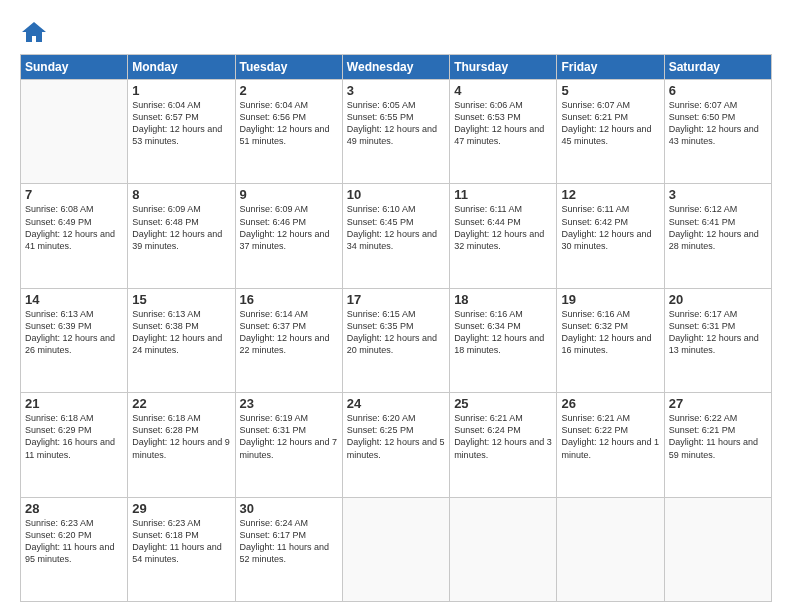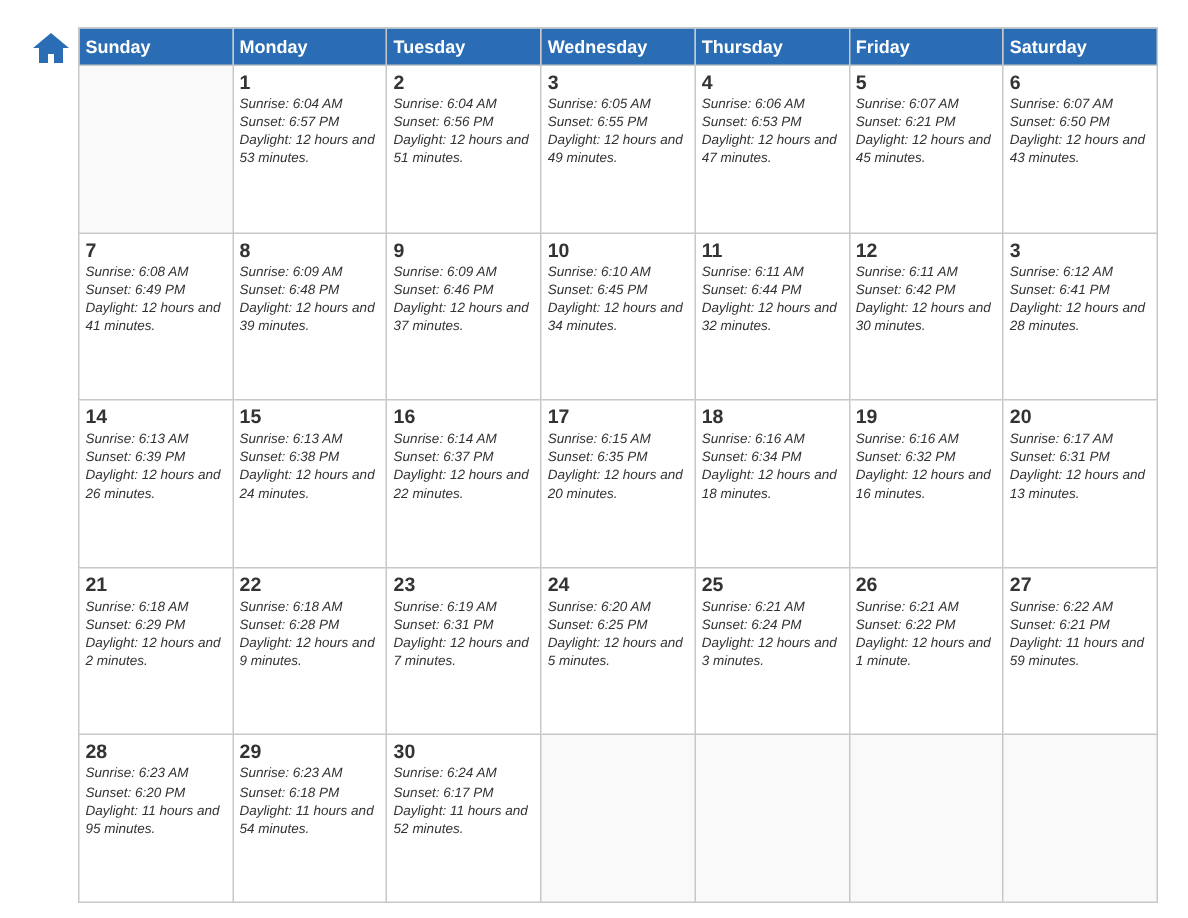--- a/index.html
+++ b/index.html
@@ -8,20 +8,21 @@
       height: 612px;
       font-family: Arial, sans-serif;
       background: #fff;
       overflow: hidden;
     }
     .page {
       width: 792px;
       height: 612px;
       padding: 18px 20px 10px 20px;
       display: flex;
+      flex-direction: column;
     }
     .header {
       display: flex;
       justify-content: space-between;
       align-items: flex-start;
       margin-bottom: 8px;
     }
     .logo {
       display: flex;
       align-items: center;
@@ -84,21 +85,20 @@
     .day-num {
       font-size: 13px;
       font-weight: bold;
       display: block;
       margin-bottom: 1px;
     }
     .day-info {
       font-size: 9px;
       line-height: 1.35;
       color: #333;
-      font-style: italic;
     }
     .empty-cell {
       background: #f9f9f9;
     }
   </style>
 </head>
 <body>
 
 <div class="page">
   <div class="header">
@@ -214,21 +214,21 @@
             <div class="day-info"><span>Sunrise: 6:16 AM</span><br><span>Sunset: 6:32 PM</span><br><span>Daylight: 12 hours and 16 minutes.</span></div>
           </td>
           <td>
             <span class="day-num">20</span>
             <div class="day-info"><span>Sunrise: 6:17 AM</span><br><span>Sunset: 6:31 PM</span><br><span>Daylight: 12 hours and 13 minutes.</span></div>
           </td>
         </tr>
         <tr>
           <td>
             <span class="day-num">21</span>
-            <div class="day-info"><span>Sunrise: 6:18 AM</span><br><span>Sunset: 6:29 PM</span><br><span>Daylight: 12 hours and 2 minutes.</span></div>
+            <div class="day-info"><span>Sunrise: 6:18 AM</span><br><span>Sunset: 6:29 PM</span><br><span>Daylight: 16 hours and 11 minutes.</span></div>
           </td>
           <td>
             <span class="day-num">22</span>
             <div class="day-info"><span>Sunrise: 6:18 AM</span><br><span>Sunset: 6:28 PM</span><br><span>Daylight: 12 hours and 9 minutes.</span></div>
           </td>
           <td>
             <span class="day-num">23</span>
             <div class="day-info"><span>Sunrise: 6:19 AM</span><br><span>Sunset: 6:31 PM</span><br><span>Daylight: 12 hours and 7 minutes.</span></div>
           </td>
           <td>

